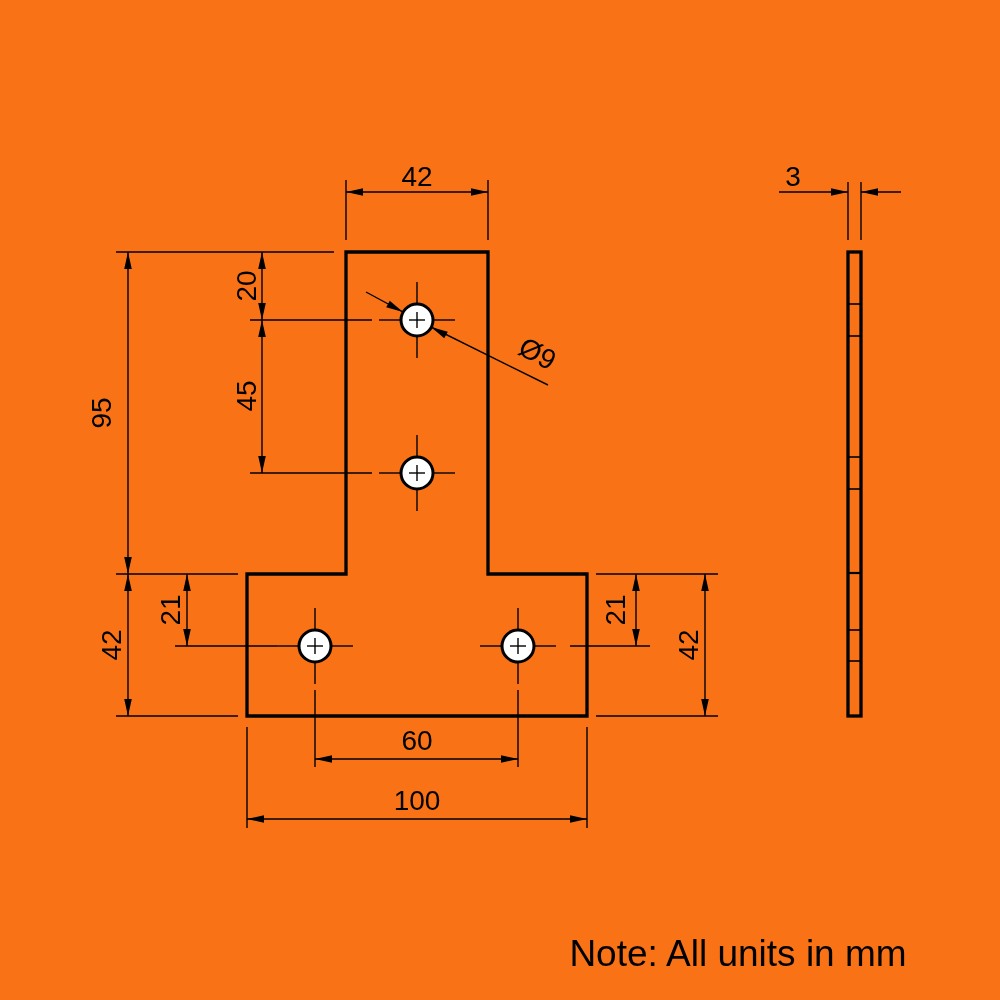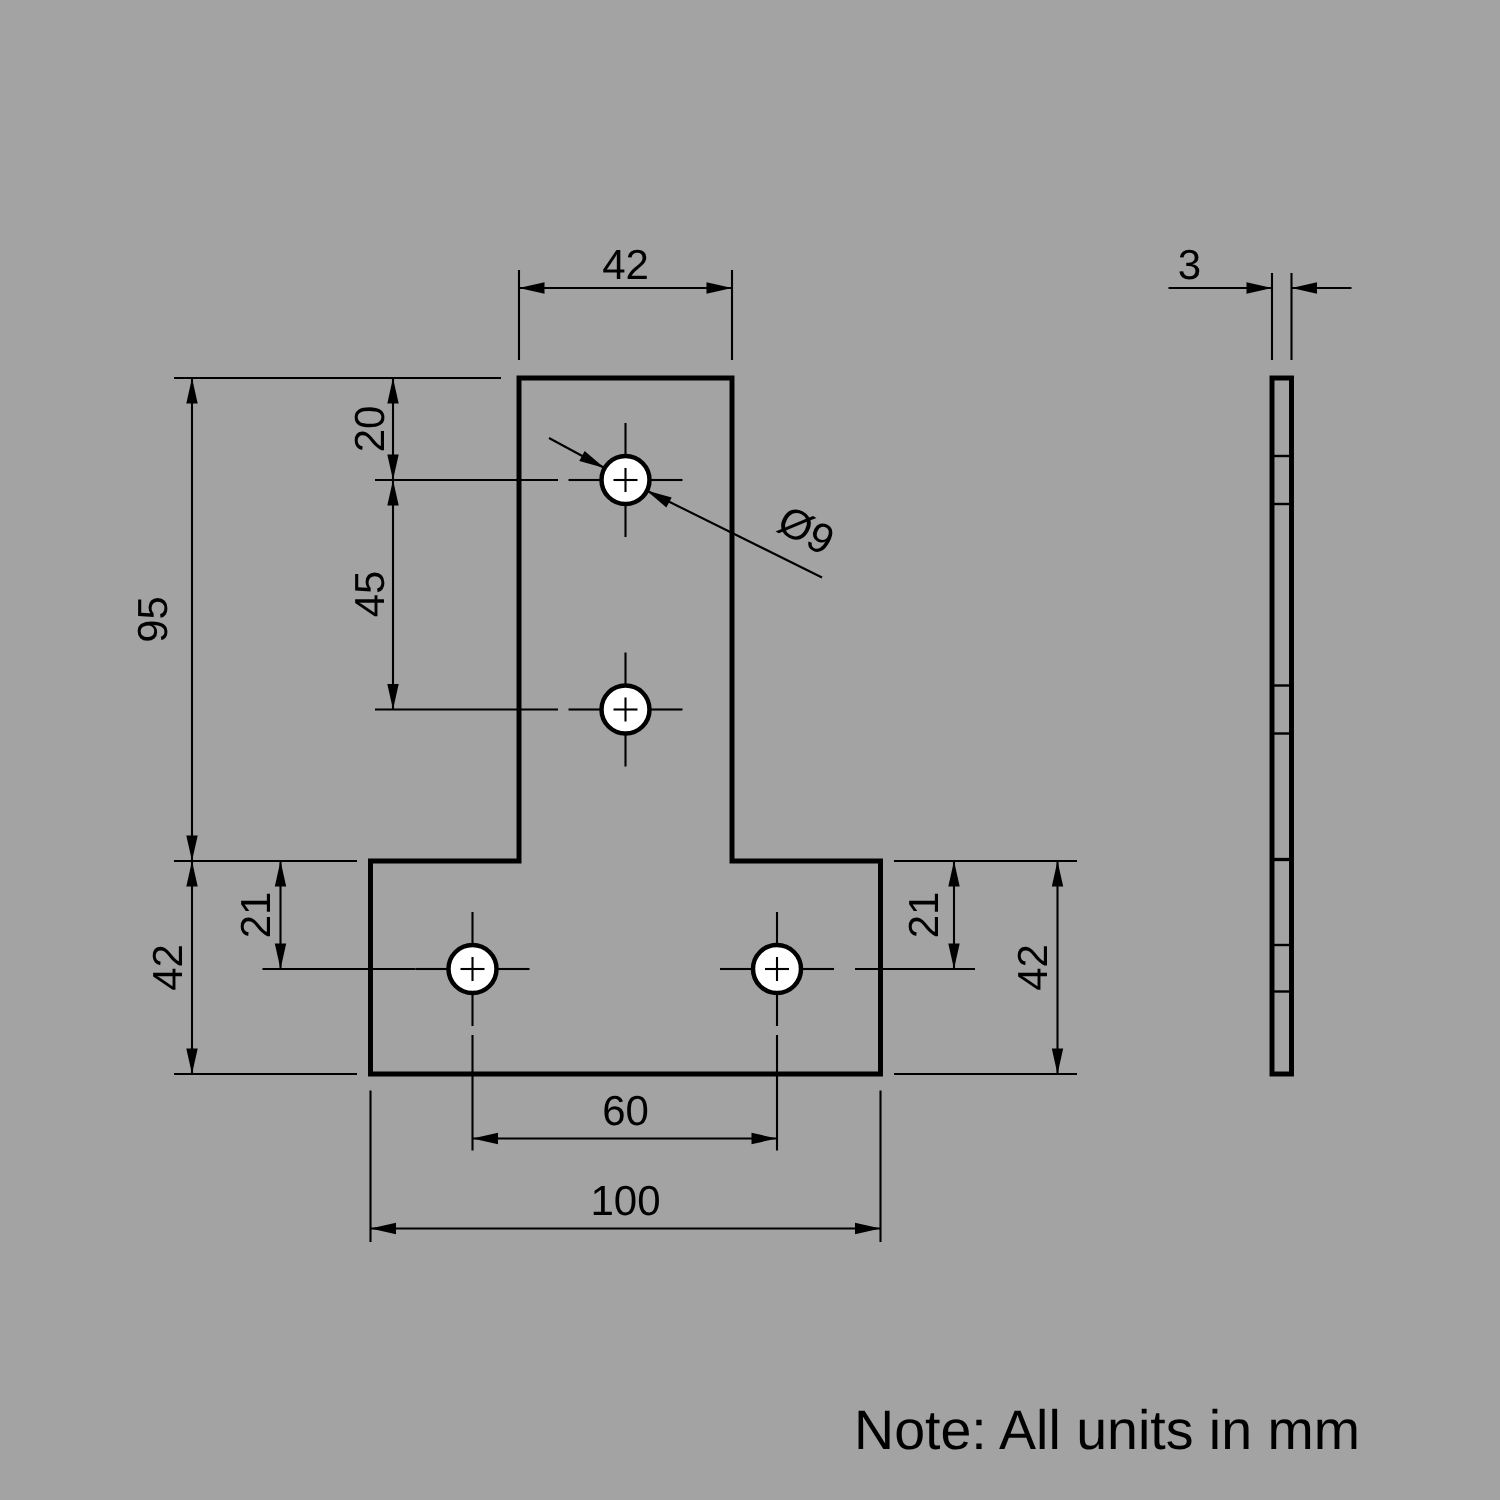--- a/index.html
+++ b/index.html
@@ -1,16 +1,16 @@
 <!DOCTYPE html>
 <html><head>
 <meta charset="utf-8">
 <style>
   html, body { margin: 0; padding: 0; background: #ffffff; }
-  .canvas { position: relative; width: 1000px; height: 1000px; background: #a3a3a3; overflow: hidden; }
+  .canvas { position: relative; width: 1000px; height: 1000px; background: #f97316; overflow: hidden; }
   svg { display: block; }
   .thin   { stroke: #000; stroke-width: 1.4; fill: none; }
   .thick  { stroke: #000; stroke-width: 3.3; fill: none; }
   .hline  { stroke: #000; stroke-width: 1.6; fill: none; }
   .step   { stroke: #000; stroke-width: 2.2; fill: none; }
   .holec  { stroke: #000; stroke-width: 3; fill: #fff; }
   .arrow  { fill: #000; stroke: none; }
   text { font-family: "Liberation Sans", sans-serif; fill: #000; }
   .dim  { font-size: 28px; }
   .note { font-size: 37px; }

